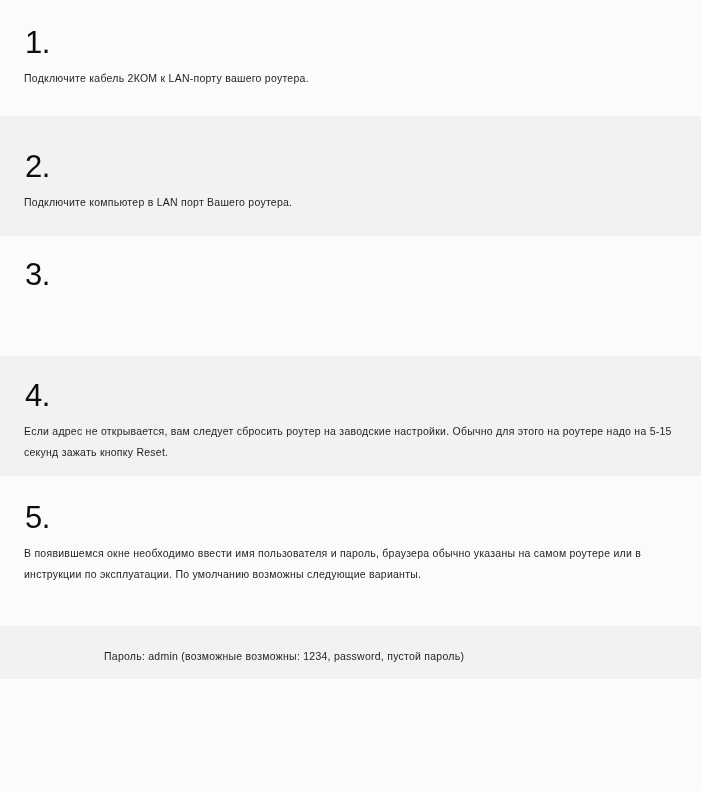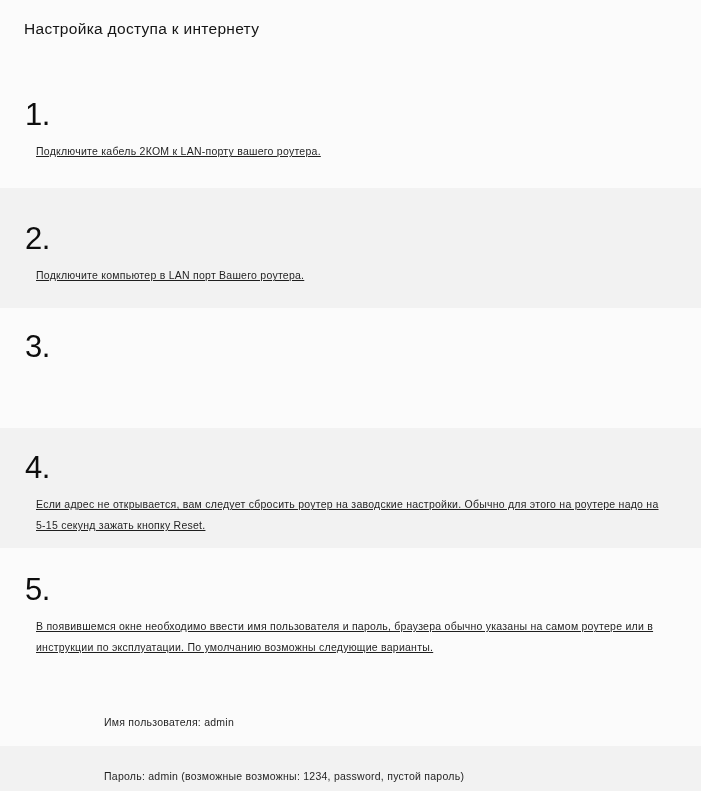--- a/index.html
+++ b/index.html
@@ -63,23 +63,22 @@
     color: #0d0d0d;
     margin: 0 0 11px 1px;
     font-family: "Liberation Sans", "DejaVu Sans", sans-serif;
   }
   .step-text {
     font-size: 10.5px;
     font-weight: 400;
     line-height: 1.95;
     letter-spacing: 0.25px;
     color: #1f1f1f;
-    margin: 12px;
+    margin: 0;
     max-width: 660px;
-    text-decoration: underline;
   }
 
   
   .credential-row {
     padding: 0 22px 0 104px;
     background: #fbfbfb;
     display: flex;
     align-items: center;
   }
   .credential-row.shaded {
@@ -95,23 +94,20 @@
     line-height: 1.6;
     color: #1f1f1f;
     margin: 0;
   }
 </style>
 </head>
 <body>
 
 <div class="page">
 
-  <header class="page-header">
-    <h1 class="page-title">Настройка доступа к интернету</h1>
-  </header>
 
   <section class="steps">
 
     <div class="step step-1">
       <div class="step-number">1.</div>
       <p class="step-text">Подключите кабель 2КОМ к LAN-порту вашего роутера.</p>
     </div>
 
     <div class="step step-2 shaded">
       <div class="step-number">2.</div>
@@ -129,23 +125,20 @@
 
     <div class="step step-5">
       <div class="step-number">5.</div>
       <p class="step-text">В появившемся окне необходимо ввести имя пользователя и пароль, браузера обычно указаны на самом роутере или в инструкции по эксплуатации. По умолчанию возможны следующие варианты.</p>
     </div>
 
   </section>
 
   <section class="credentials">
 
-    <div class="credential-row credential-username">
-      <p class="credential-text">Имя пользователя: admin</p>
-    </div>
 
     <div class="credential-row credential-password shaded">
       <p class="credential-text">Пароль: admin (возможные возможны: 1234, password, пустой пароль)</p>
     </div>
 
   </section>
 
 </div>
 
 </body></html>

